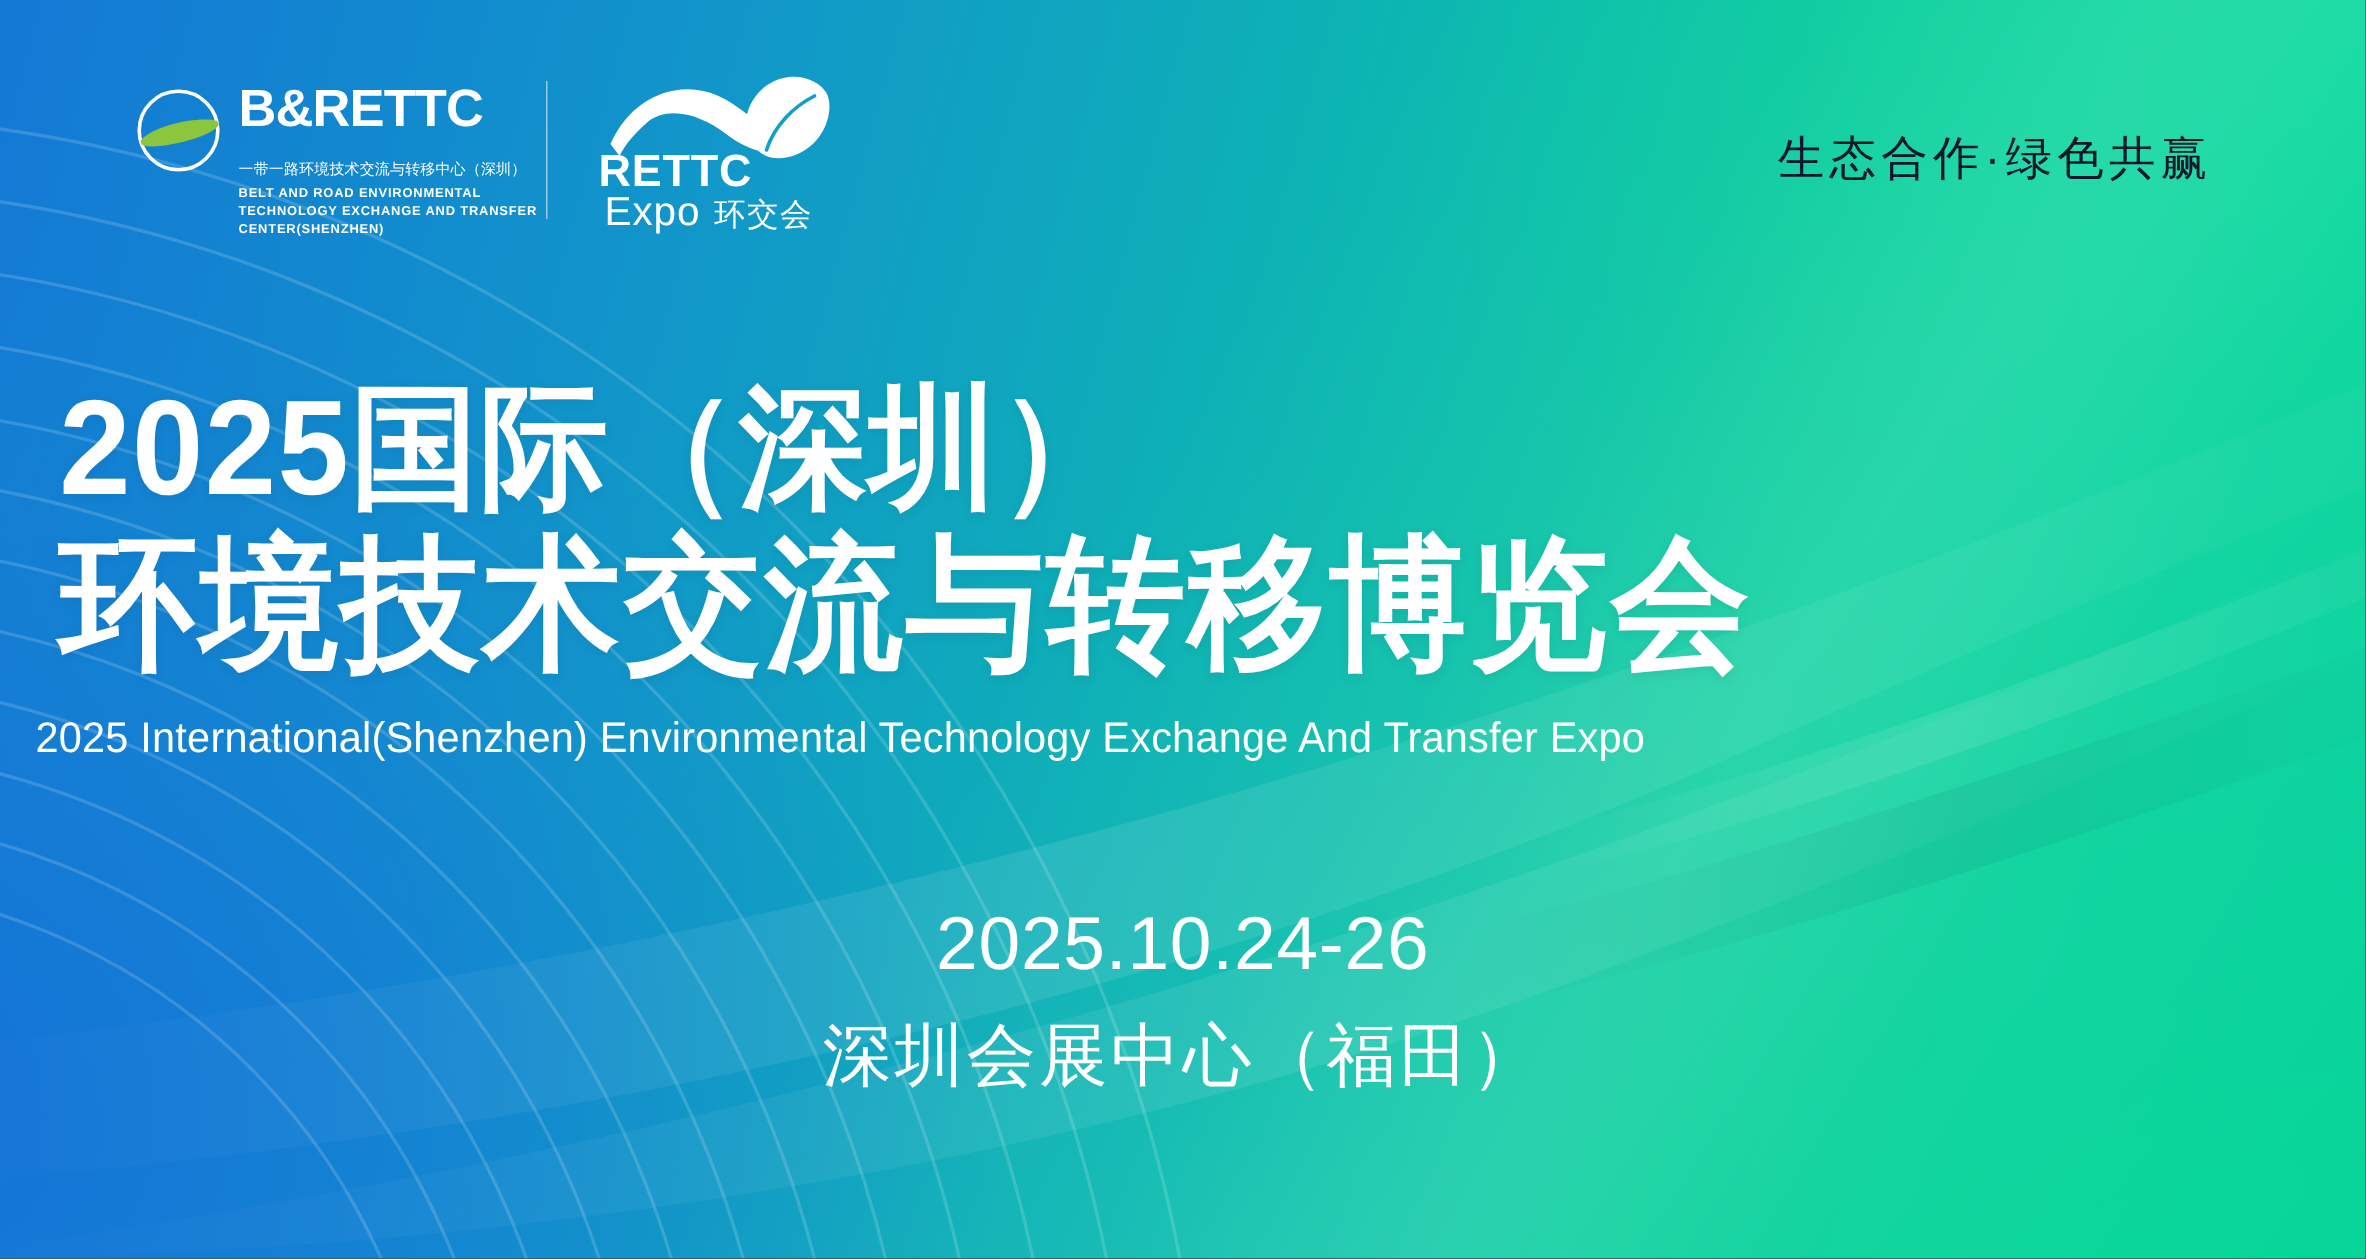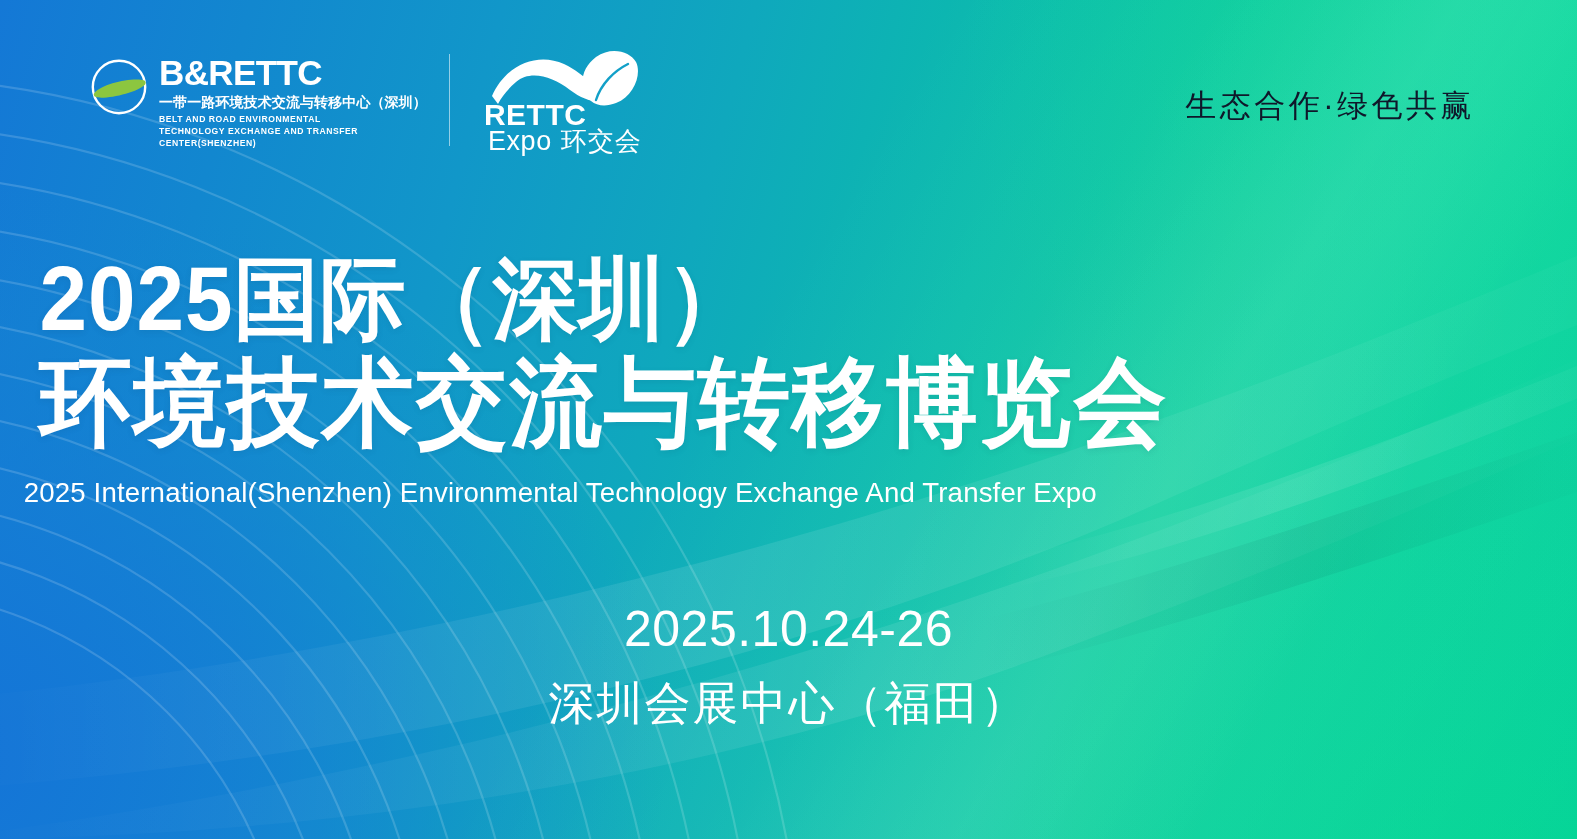--- a/index.html
+++ b/index.html
@@ -132,45 +132,44 @@
     display: flex;
     align-items: center;
     gap: 34px;
   }
 
   
   .brettc {
     display: flex;
     align-items: flex-start;
     gap: 9px;
-    padding-right: 22px;
     border-right: 1.5px solid rgba(255,255,255,0.55);
     height: 92px;
   }
   .brettc-globe {
     flex: none;
     margin-top: 4px;
   }
   .brettc-text { padding-top: 1px; }
   .brettc-word {
     color: #ffffff;
     font-size: 35px;
     font-weight: 700;
     letter-spacing: -0.6px;
     line-height: 1;
     white-space: nowrap;
     font-family: "Liberation Sans", "DejaVu Sans", sans-serif;
   }
   .brettc-cn {
     color: #ffffff;
-    font-size: 14px;
-    font-weight: 700;
+    font-size: 10px;
+    font-weight: 400;
     letter-spacing: 0.1px;
     line-height: 1.35;
-    margin-top: 3px;
+    margin-top: 17px;
     white-space: nowrap;
   }
   .brettc-en {
     color: #ffffff;
     font-size: 8.6px;
     font-weight: 700;
     letter-spacing: 0.55px;
     line-height: 1.42;
     margin-top: 1px;
     max-width: 205px;
@@ -208,21 +207,21 @@
   }
   .iete-expo {
     color: #ffffff;
     font-size: 27px;
     font-weight: 400;
     letter-spacing: 0.6px;
     line-height: 1;
   }
   .iete-cn {
     color: #ffffff;
-    font-size: 26px;
+    font-size: 21px;
     font-weight: 500;
     letter-spacing: 1px;
     line-height: 1;
   }
 
   .slogan {
     color: #0f172a;
     font-size: 31px;
     font-weight: 400;
     letter-spacing: 3.5px;

